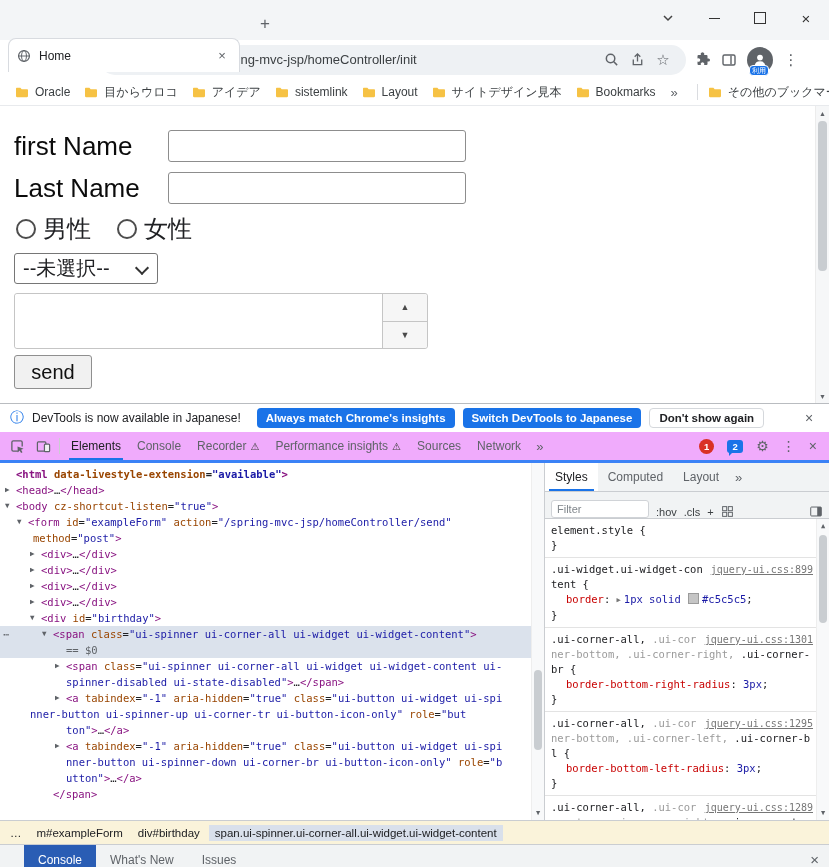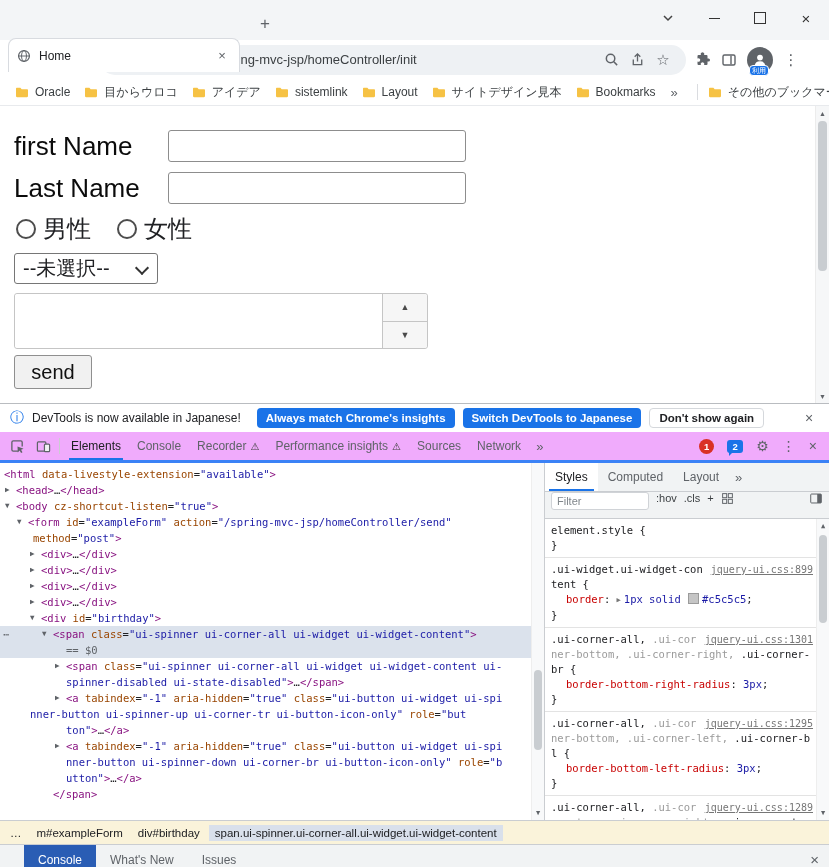--- a/index.html
+++ b/index.html
@@ -114,21 +114,21 @@
   .epanel-scroll .thumb{position:absolute;left:2px;top:58%;width:8px;height:80px;background:#c9cdd1;border-radius:4px;}
 
   
   .styles-panel{width:284px;display:flex;flex-direction:column;background:#fff;box-sizing:border-box;}
   .sp-tabs{height:28px;background:#f1f3f4;border-bottom:1px solid #cacdd1;display:flex;align-items:center;
            font-size:12px;color:#5f6368;flex:0 0 auto;}
   .sp-tab{padding:0 10px;height:100%;display:flex;align-items:center;position:relative;}
   .sp-tab.sel{color:#202124;background:#fff;}
   .sp-tab.sel::after{content:'';position:absolute;left:4px;right:4px;bottom:0;height:2px;background:var(--accent,#1a73e8);}
   .sp-more{padding:0 6px;font-size:13px;color:#5f6368;}
-  .sp-filter{height:26px;background:#f1f3f4;border-bottom:1px solid #cacdd1;display:flex;align-items:flex-start;
+  .sp-filter{height:26px;background:#f1f3f4;border-bottom:1px solid #cacdd1;display:flex;align-items:flex-end;
              padding:0 6px;gap:7px;font-size:11px;color:#3c4043;flex:0 0 auto;}
   .filter-input{width:86px;height:16px;background:#fff;border:1px solid #d0d3d7;border-radius:3px;
                 color:#80868b;font-size:11px;padding:0 5px;display:flex;align-items:center;}
   .tool-txt{color:#3c4043;}
   .sp-filter .ico{display:flex;}
   .sp-filter .last{margin-left:auto;}
   .sp-content{flex:1;position:relative;overflow:hidden;font-family:"DejaVu Sans Mono","Liberation Mono",monospace;
               font-size:10.5px;line-height:15px;color:#202124;}
   .styles-scroll{position:absolute;right:0;top:0;bottom:0;width:12px;background:#f8f9fa;border-left:1px solid #eee;}
   .styles-scroll .thumb{position:absolute;left:2px;top:16px;width:8px;height:88px;background:#c9cdd1;border-radius:4px;}
@@ -385,21 +385,21 @@
       <span class="msg-badge c">2</span>
       <span class="gear">⚙</span>
       <span class="dt-kebab">⋮</span>
       <span class="dt-close">×</span>
     </div>
   </div>
 
   <div class="dt-main">
     <div class="elements-panel">
       <div>
-          <div class="tree-row"><span class="code" style="padding-left: 4px;"><span class="tk-t">&lt;html </span><span class="tk-n">data-livestyle-extension</span><span class="tk-e">=</span><span class="tk-v">"available"</span><span class="tk-t">&gt;</span></span></div>
+          <div class="tree-row"><span class="code" style="padding-left: 16px; font-weight: bold;"><span class="tk-t">&lt;html </span><span class="tk-n">data-livestyle-extension</span><span class="tk-e">=</span><span class="tk-v">"available"</span><span class="tk-t">&gt;</span></span></div>
           <div class="tree-row"><span class="arw" style="left: 5px;">▶</span><span class="code" style="padding-left: 16px;"><span class="tk-t">&lt;head&gt;</span><span class="tk-x">…</span><span class="tk-t">&lt;/head&gt;</span></span></div>
           <div class="tree-row"><span class="arw" style="left: 5px;">▼</span><span class="code" style="padding-left: 16px;"><span class="tk-t">&lt;body </span><span class="tk-n">cz-shortcut-listen</span><span class="tk-e">=</span><span class="tk-v">"true"</span><span class="tk-t">&gt;</span></span></div>
           <div class="tree-row"><span class="arw" style="left: 17px;">▼</span><span class="code" style="padding-left: 28px;"><span class="tk-t">&lt;form </span><span class="tk-n">id</span><span class="tk-e">=</span><span class="tk-v">"exampleForm"</span><span class="tk-x"> </span><span class="tk-n">action</span><span class="tk-e">=</span><span class="tk-v">"/spring-mvc-jsp/homeController/send"</span></span></div>
           <div class="tree-row"><span class="code" style="padding-left: 33px;"><span class="tk-n">method</span><span class="tk-e">=</span><span class="tk-v">"post"</span><span class="tk-t">&gt;</span></span></div>
           <div class="tree-row"><span class="arw" style="left: 30px;">▶</span><span class="code" style="padding-left: 41px;"><span class="tk-t">&lt;div&gt;</span><span class="tk-x">…</span><span class="tk-t">&lt;/div&gt;</span></span></div>
           <div class="tree-row"><span class="arw" style="left: 30px;">▶</span><span class="code" style="padding-left: 41px;"><span class="tk-t">&lt;div&gt;</span><span class="tk-x">…</span><span class="tk-t">&lt;/div&gt;</span></span></div>
           <div class="tree-row"><span class="arw" style="left: 30px;">▶</span><span class="code" style="padding-left: 41px;"><span class="tk-t">&lt;div&gt;</span><span class="tk-x">…</span><span class="tk-t">&lt;/div&gt;</span></span></div>
           <div class="tree-row"><span class="arw" style="left: 30px;">▶</span><span class="code" style="padding-left: 41px;"><span class="tk-t">&lt;div&gt;</span><span class="tk-x">…</span><span class="tk-t">&lt;/div&gt;</span></span></div>
           <div class="tree-row"><span class="arw" style="left: 30px;">▼</span><span class="code" style="padding-left: 41px;"><span class="tk-t">&lt;div </span><span class="tk-n">id</span><span class="tk-e">=</span><span class="tk-v">"birthday"</span><span class="tk-t">&gt;</span></span></div>
           <div class="tree-row sel"><span class="gutter">⋯</span><span class="arw" style="left: 42px;">▼</span><span class="code" style="padding-left: 53px;"><span class="tk-t">&lt;span </span><span class="tk-n">class</span><span class="tk-e">=</span><span class="tk-v">"ui-spinner ui-corner-all ui-widget ui-widget-content"</span><span class="tk-t">&gt;</span></span></div>

